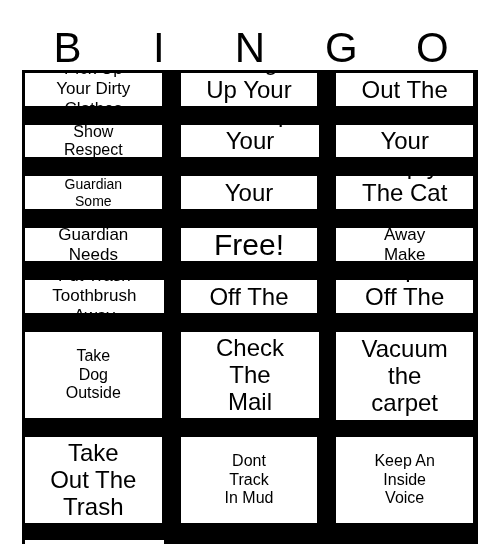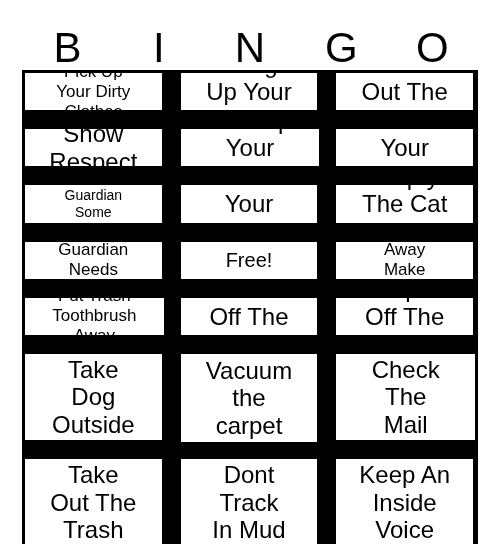--- a/index.html
+++ b/index.html
@@ -82,23 +82,23 @@
     width: 100%;
     text-align: center;
     font-family: "Liberation Sans", sans-serif;
     font-weight: 400;
     color: #000000;
     line-height: 1.12;
     white-space: pre-line;
   }
 
   
-  .sz-xl   { font-size: 20px; line-height: 1.12; }
+  .sz-xl   { font-size: 30px; line-height: 1.12; }
   .sz-lg   { font-size: 24px; line-height: 1.14; }
-  .sz-md   { font-size: 24px; line-height: 1.14; }
+  .sz-md   { font-size: 16px; line-height: 1.14; }
   .sz-sm   { font-size: 17px; line-height: 1.18; }
   .sz-xs   { font-size: 14px; line-height: 1.22; }
 </style>
 </head>
 <body>
 
 <div id="card">
 
   <div id="header">
     <div class="header-letter">B</div>
@@ -186,31 +186,31 @@
     <div class="cell">
       <span class="cell-text sz-lg">Wipe
 Off The
 Counter</span>
     </div>
     <div class="cell">
       <span class="cell-text sz-md">Take
 Dog
 Outside</span>
     </div>
-    <div class="cell row-last">
-      <span class="cell-text sz-lg">Vacuum
-the
-carpet</span>
-    </div>
-
     <div class="cell col-last">
       <span class="cell-text sz-lg">Check
 The
 Mail</span>
     </div>
+
+    <div class="cell row-last">
+      <span class="cell-text sz-lg">Vacuum
+the
+carpet</span>
+    </div>
     <div class="cell row-last">
       <span class="cell-text sz-lg">Take
 Out The
 Trash</span>
     </div>
     <div class="cell row-last">
       <span class="cell-text sz-md">Dont
 Track
 In Mud</span>
     </div>

